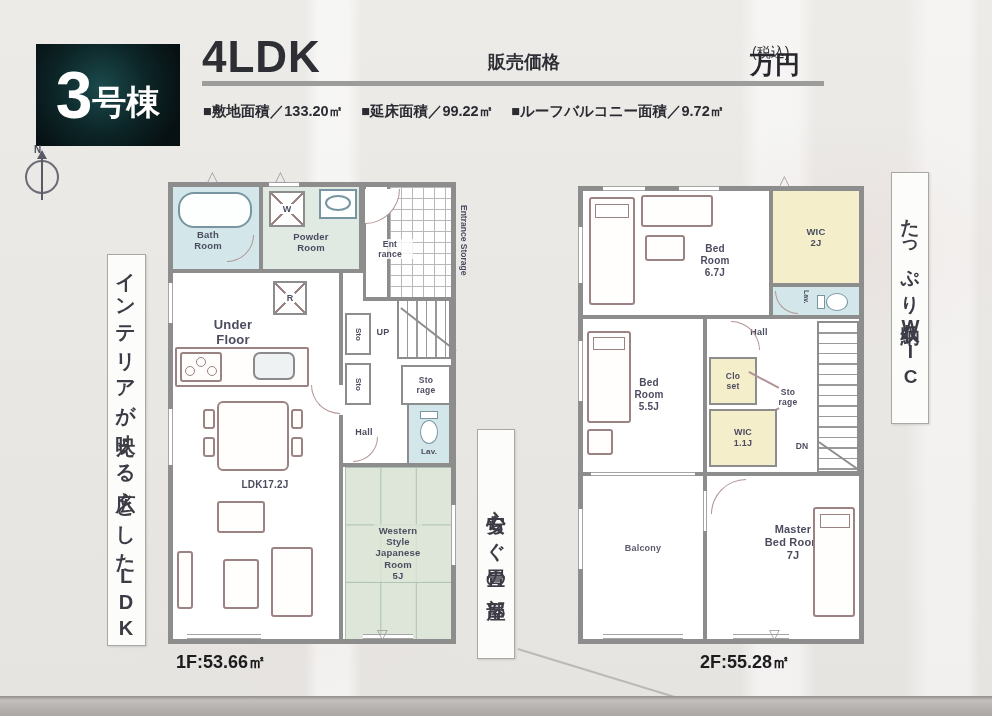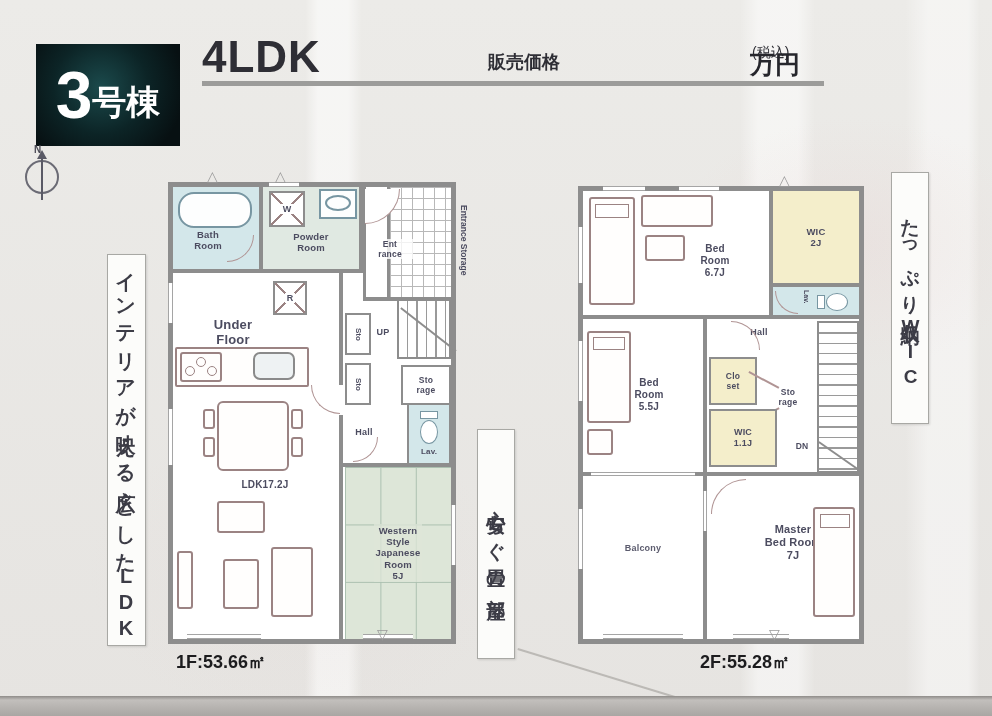--- a/index.html
+++ b/index.html
@@ -64,20 +64,25 @@
   </div>
 
   <div class="abs" style="left: 202px; top: 32px; font-size: 44px; font-weight: bold; color: rgb(46, 46, 53); letter-spacing: 1px; white-space: pre-line;">4LDK</div>
 
   <div class="abs" style="left:202px;top:81px;width:622px;height:5px;background:#9c9c9a;"></div>
 
   <div class="abs" style="left: 488px; top: 50px; font-size: 18px; font-weight: bold; color: rgb(46, 46, 53); white-space: pre-line;">販売価格</div>
   <div class="abs" style="left: 752px; top: 44px; font-size: 14px; font-weight: normal; color: rgb(46, 46, 53); white-space: pre-line;">(税込)</div>
   <div class="abs" style="left: 750px; top: 48px; font-size: 25px; font-weight: bold; color: rgb(38, 38, 44); white-space: pre-line;">万円</div>
 
+  <div class="abs" style="left:203px;top:102px;font-size:14.5px;font-weight:bold;color:#2b2b32;">
+    <span style="margin-right: 14px; white-space: pre-line;">■敷地面積／133.20㎡</span>
+    <span style="margin-right: 14px; white-space: pre-line;">■延床面積／99.22㎡</span>
+    <span style="white-space: pre-line;">■ルーフバルコニー面積／9.72㎡</span>
+  </div>
 
   <div class="abs" style="left:22px;top:144px;width:44px;height:60px;">
     <span style="position: absolute; left: 12px; top: 0px; font-size: 10px; font-weight: bold; color: rgb(74, 74, 85); white-space: pre-line;">N</span>
     <div style="position:absolute;left:3px;top:16px;width:34px;height:34px;border:2px solid #6b6b75;border-radius:50%;box-sizing:border-box;"></div>
     <div style="position:absolute;left:19px;top:12px;width:2px;height:44px;background:#5a5a66;"></div>
     <div style="position:absolute;left:15px;top:6px;width:0;height:0;border-left:5px solid transparent;border-right:5px solid transparent;border-bottom:9px solid #5a5a66;"></div>
   </div>
 
   <div class="caption" style="left:107px;top:254px;width:37px;height:390px;font-size:20px;">
     <span style="white-space: pre-line;">インテリアが映える広々としたLDK</span>

